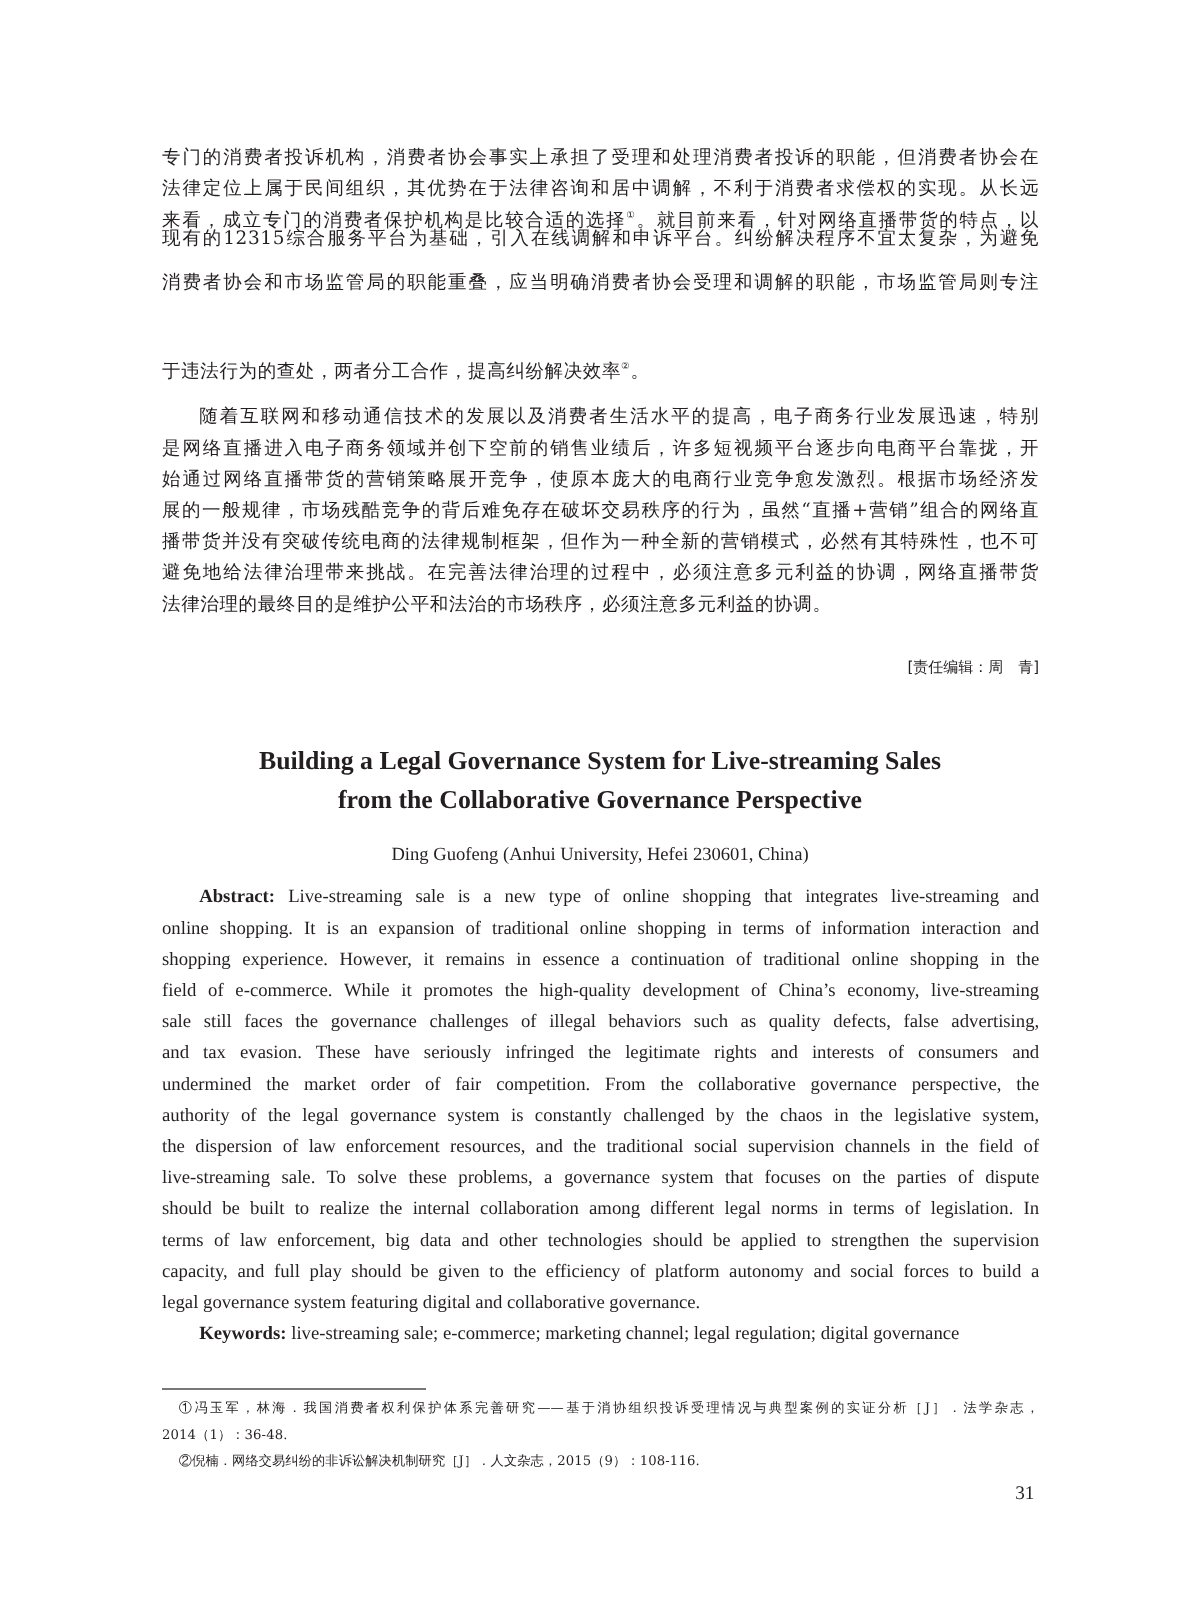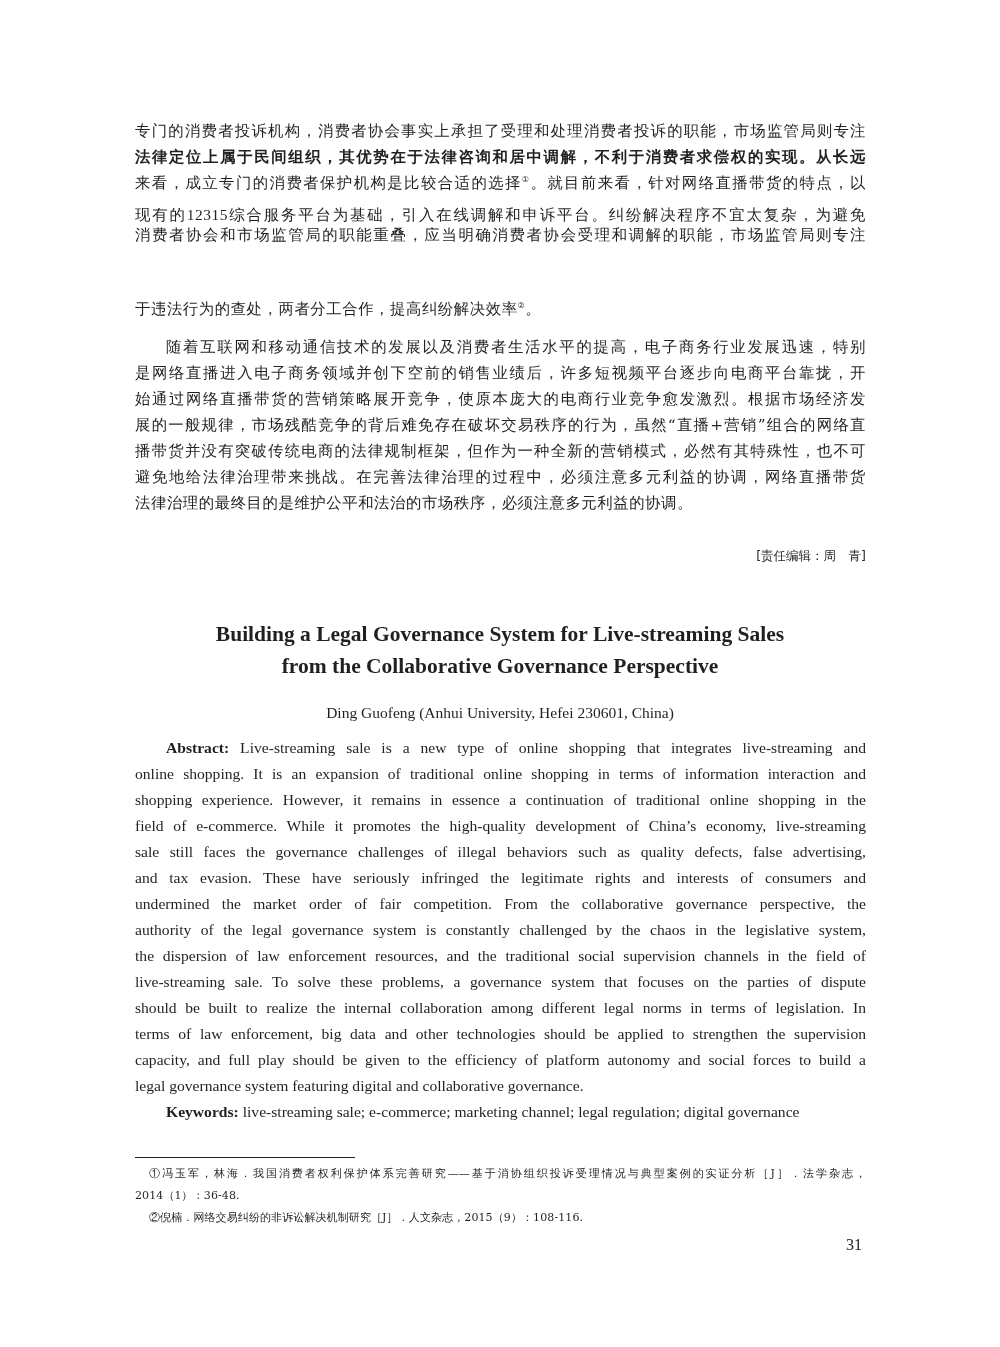--- a/index.html
+++ b/index.html
@@ -21,24 +21,24 @@
   .fn-line.just { text-align: justify; text-align-last: justify; }
   .page-num { position: absolute; left: 846px; top: 1236px; font-family: "Liberation Serif", serif; font-size: 16px; }
   sup { font-size: 8px; vertical-align: super; line-height: 0; }
 </style>
 </head>
 <body>
 
 <div class="page">
 
   <div>
-    <div class="line cn-line" style="top:118px;">专门的消费者投诉机构，消费者协会事实上承担了受理和处理消费者投诉的职能，市场监管局则专注</div>
-    <div class="line cn-line" style="top:144px;font-weight:bold;">法律定位上属于民间组织，其优势在于法律咨询和居中调解，不利于消费者求偿权的实现。从长远</div>
+    <div class="line cn-line" style="top:118px;">专门的消费者投诉机构，消费者协会事实上承担了受理和处理消费者投诉的职能，但消费者协会在</div>
+    <div class="line cn-line" style="top:144px;">法律定位上属于民间组织，其优势在于法律咨询和居中调解，不利于消费者求偿权的实现。从长远</div>
     <div class="line cn-line" style="top:170px;"><span>来看，成立专门的消费者保护机构是比较合适的选择</span><sup>①</sup><span>。就目前来看，针对网络直播带货的特点，以</span></div>
-    <div class="line cn-line" style="top:202px;font-family:Liberation Serif, serif;">现有的12315综合服务平台为基础，引入在线调解和申诉平台。纠纷解决程序不宜太复杂，为避免</div>
+    <div class="line cn-line" style="top:185px;">现有的12315综合服务平台为基础，引入在线调解和申诉平台。纠纷解决程序不宜太复杂，为避免</div>
     <div class="line cn-line" style="top:222px;">消费者协会和市场监管局的职能重叠，应当明确消费者协会受理和调解的职能，市场监管局则专注</div>
     <div class="line cn-line last" style="top:248px;margin-top:48px;"><span>于违法行为的查处，两者分工合作，提高纠纷解决效率</span><sup>②</sup><span>。</span></div>
   </div>
 
 
   <div>
     <div class="line cn-line indent" style="top:334px;">随着互联网和移动通信技术的发展以及消费者生活水平的提高，电子商务行业发展迅速，特别</div>
     <div class="line cn-line" style="top:360px;">是网络直播进入电子商务领域并创下空前的销售业绩后，许多短视频平台逐步向电商平台靠拢，开</div>
     <div class="line cn-line" style="top:386px;">始通过网络直播带货的营销策略展开竞争，使原本庞大的电商行业竞争愈发激烈。根据市场经济发</div>
     <div class="line cn-line" style="top:412px;">展的一般规律，市场残酷竞争的背后难免存在破坏交易秩序的行为，虽然“直播+营销”组合的网络直</div>

